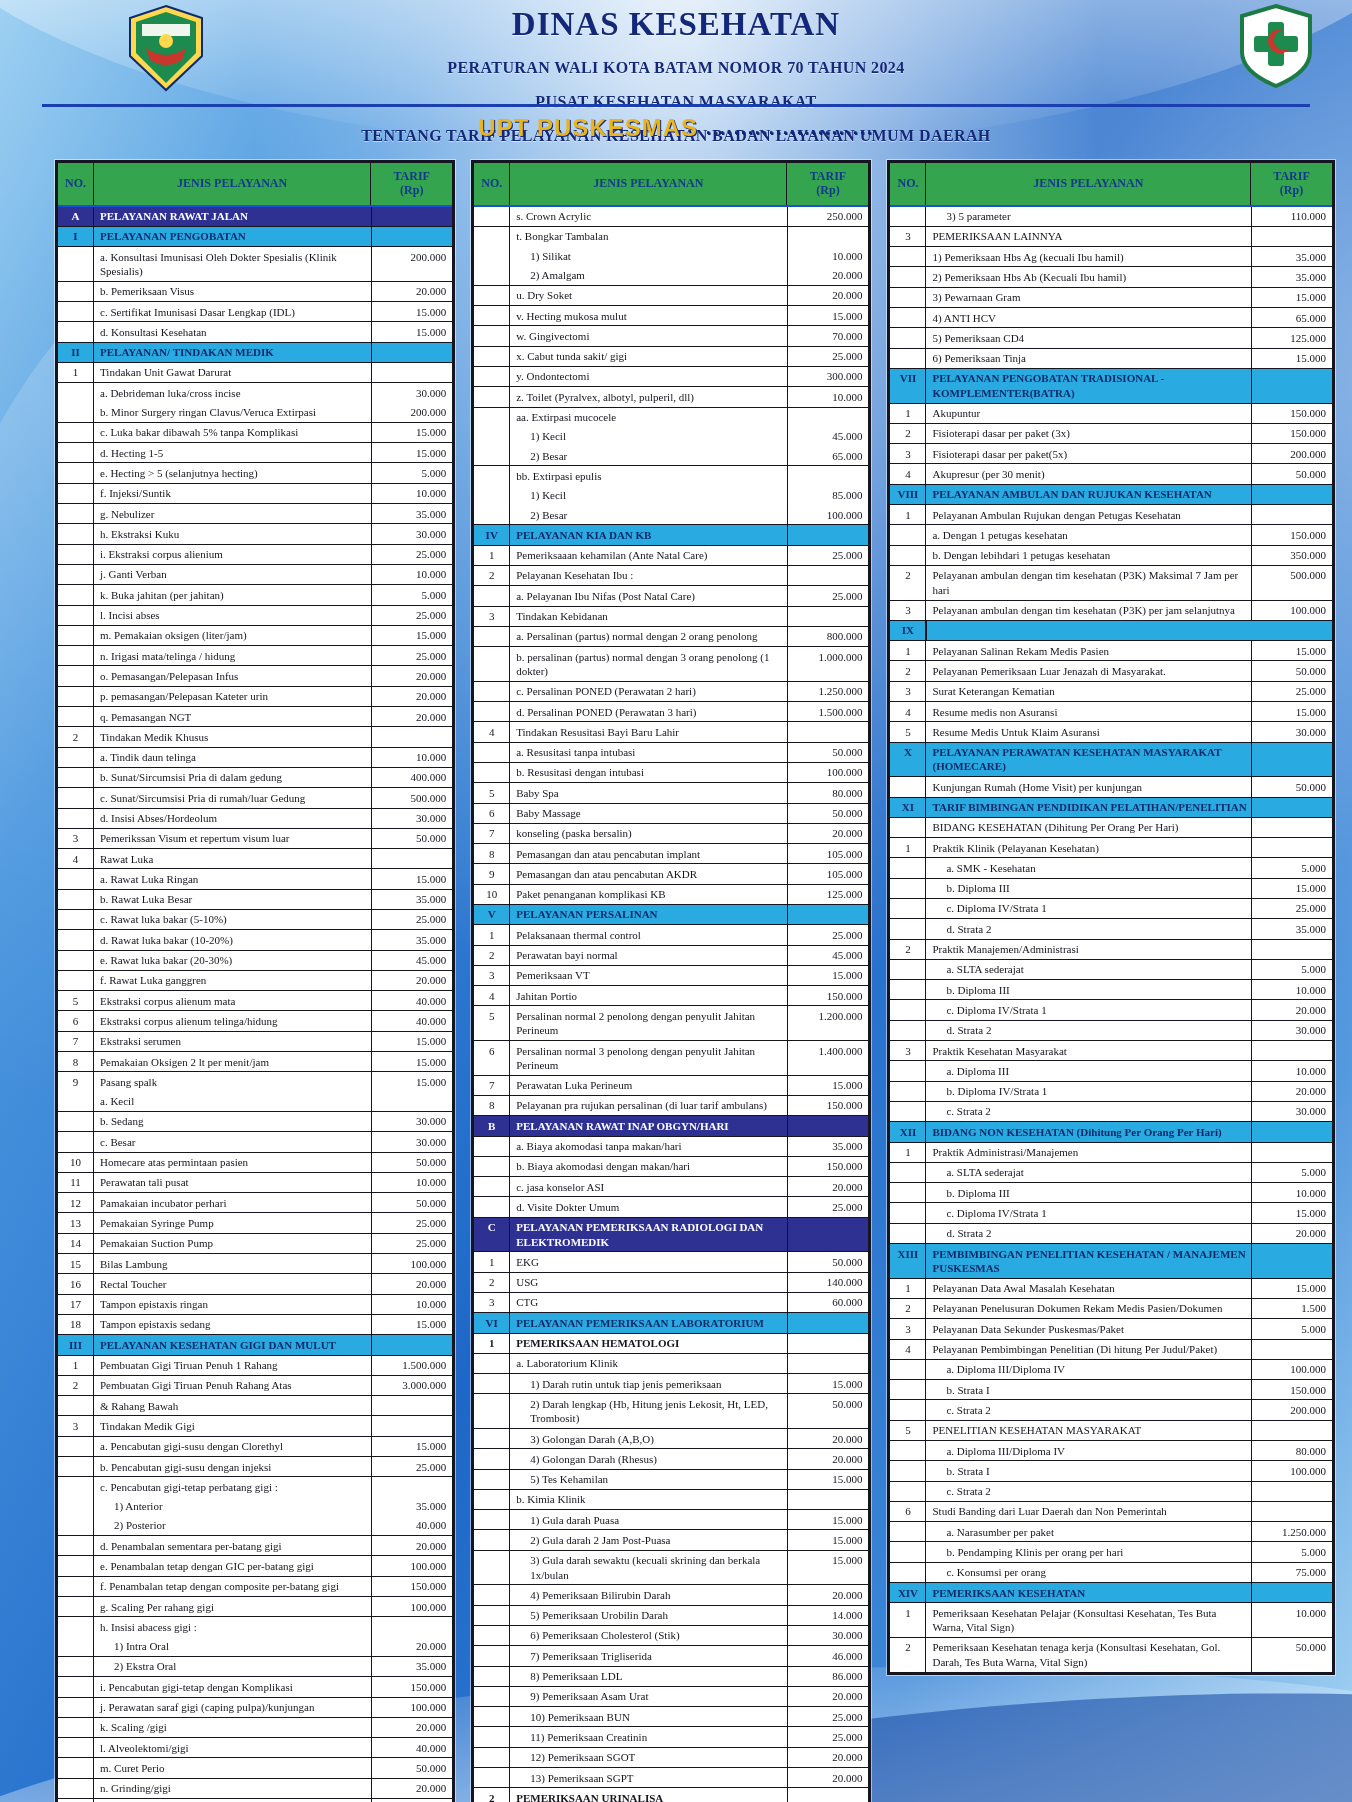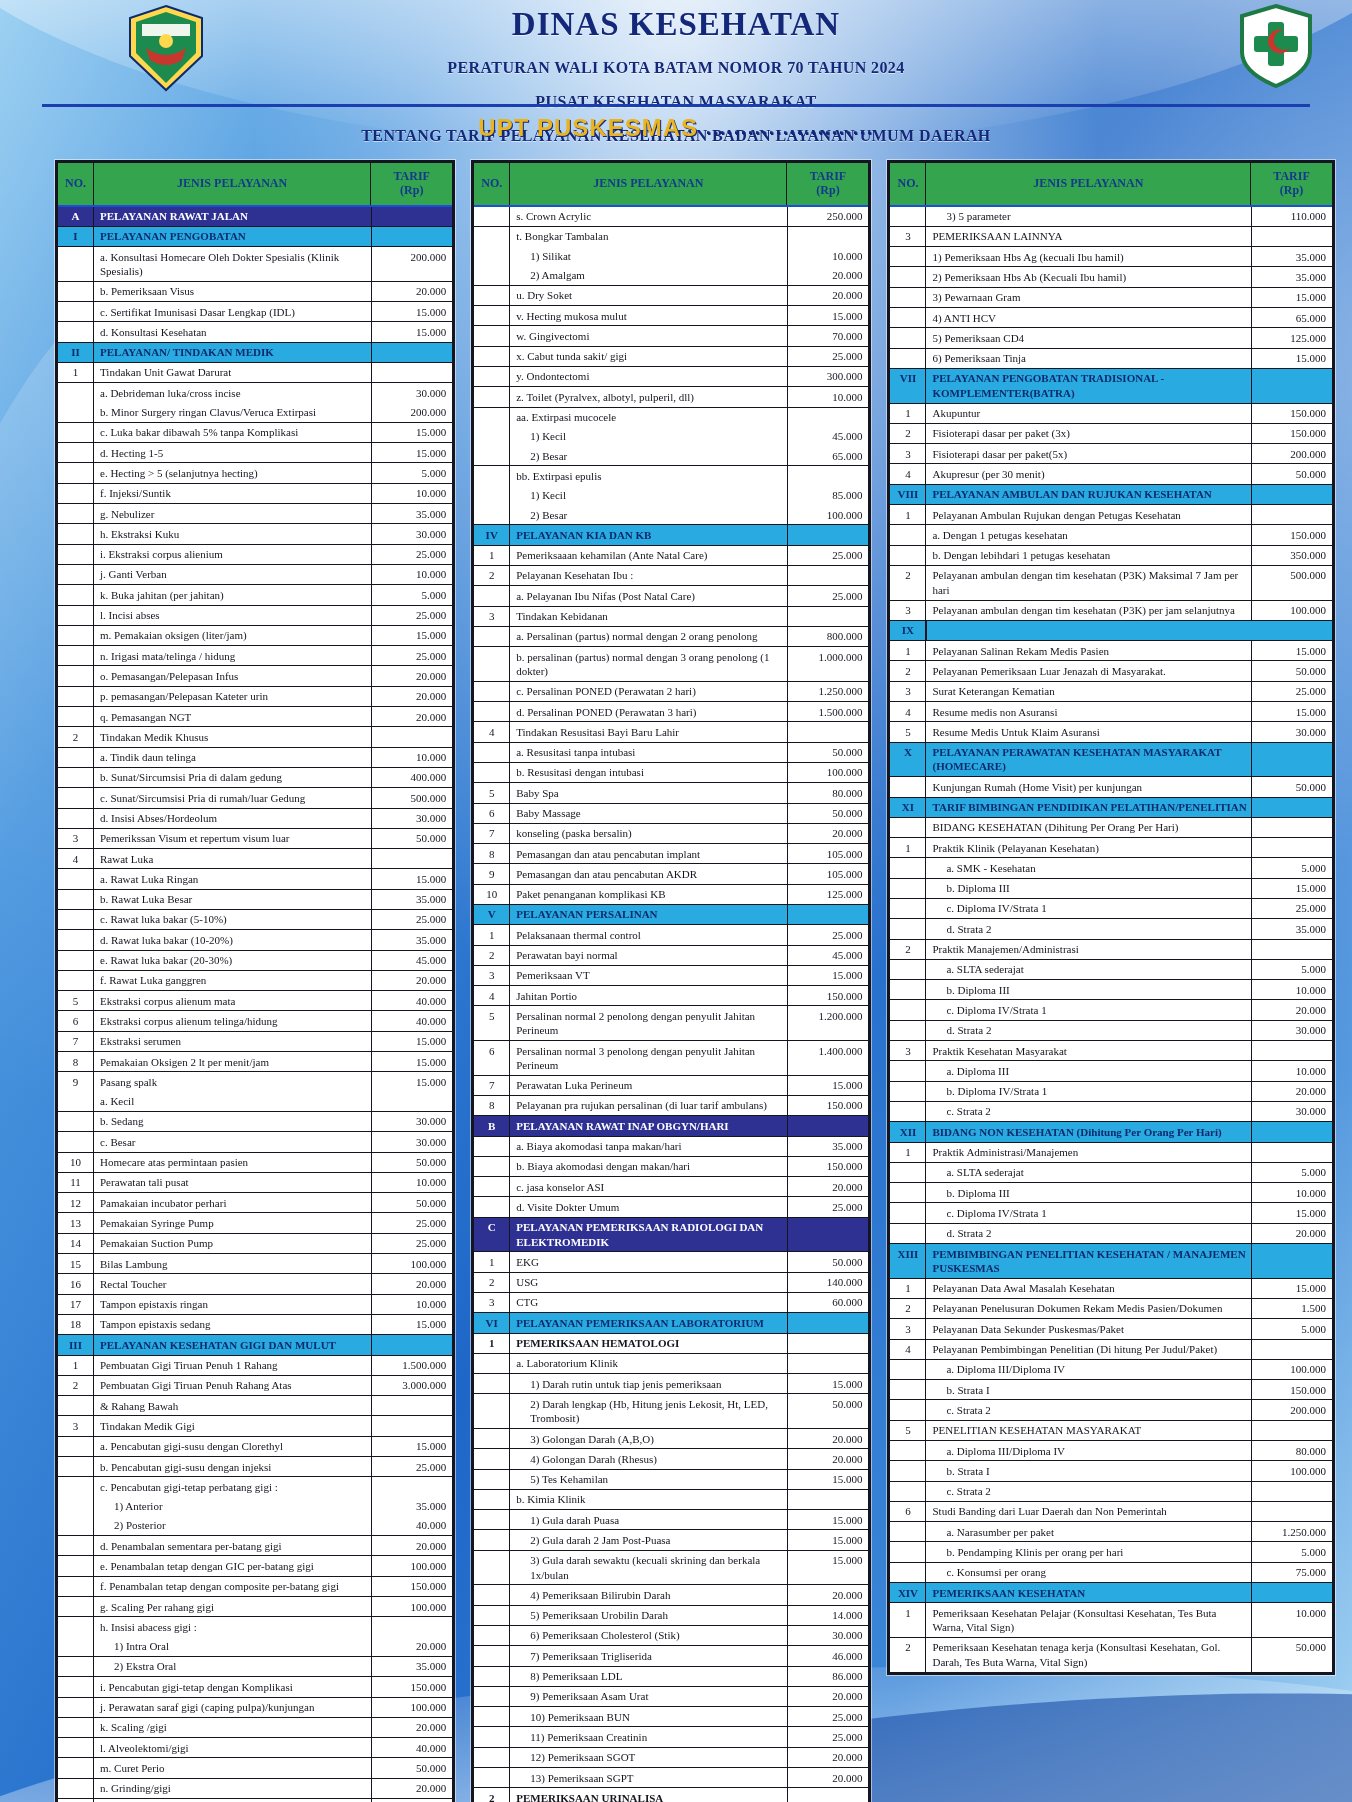--- a/index.html
+++ b/index.html
@@ -115,21 +115,21 @@
             <div class="line ind0">
               <div class="t">PELAYANAN PENGOBATAN</div>
               <div class="v"></div>
             </div>
           </div>
         </div>
         <div class="trow item">
           <div class="no"></div>
           <div class="cell">
             <div class="line ind0">
-              <div class="t">a. Konsultasi Homecare Oleh Dokter Spesialis (Klinik Spesialis)</div>
+              <div class="t">a. Konsultasi Imunisasi Oleh Dokter Spesialis (Klinik Spesialis)</div>
               <div class="v">200.000</div>
             </div>
           </div>
         </div>
         <div class="trow item">
           <div class="no"></div>
           <div class="cell">
             <div class="line ind0">
               <div class="t">b. Pemeriksaan Visus</div>
               <div class="v">20.000</div>

